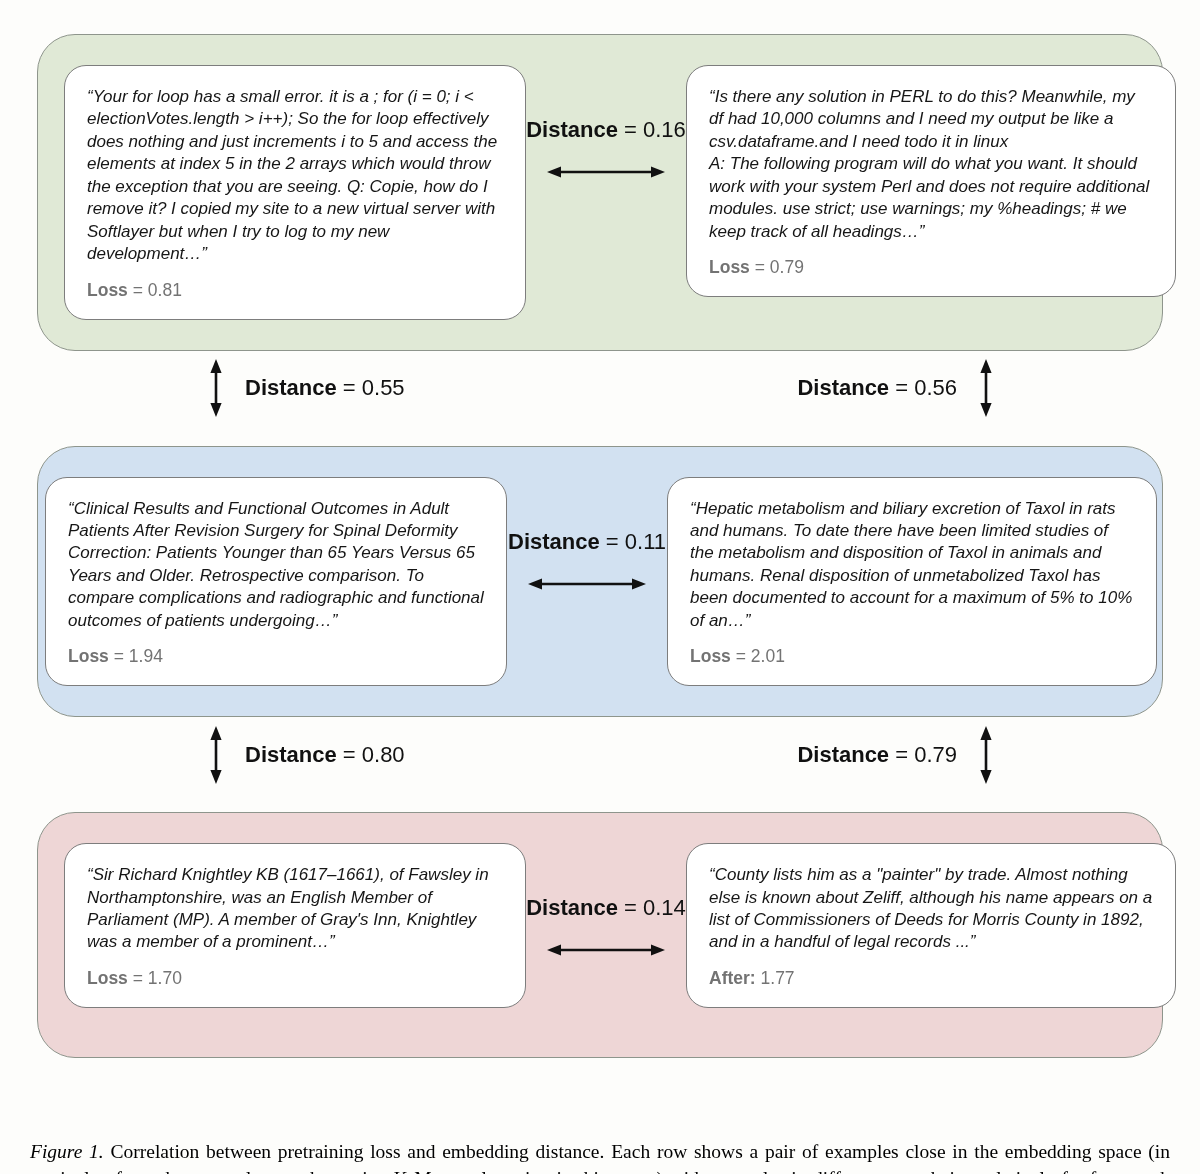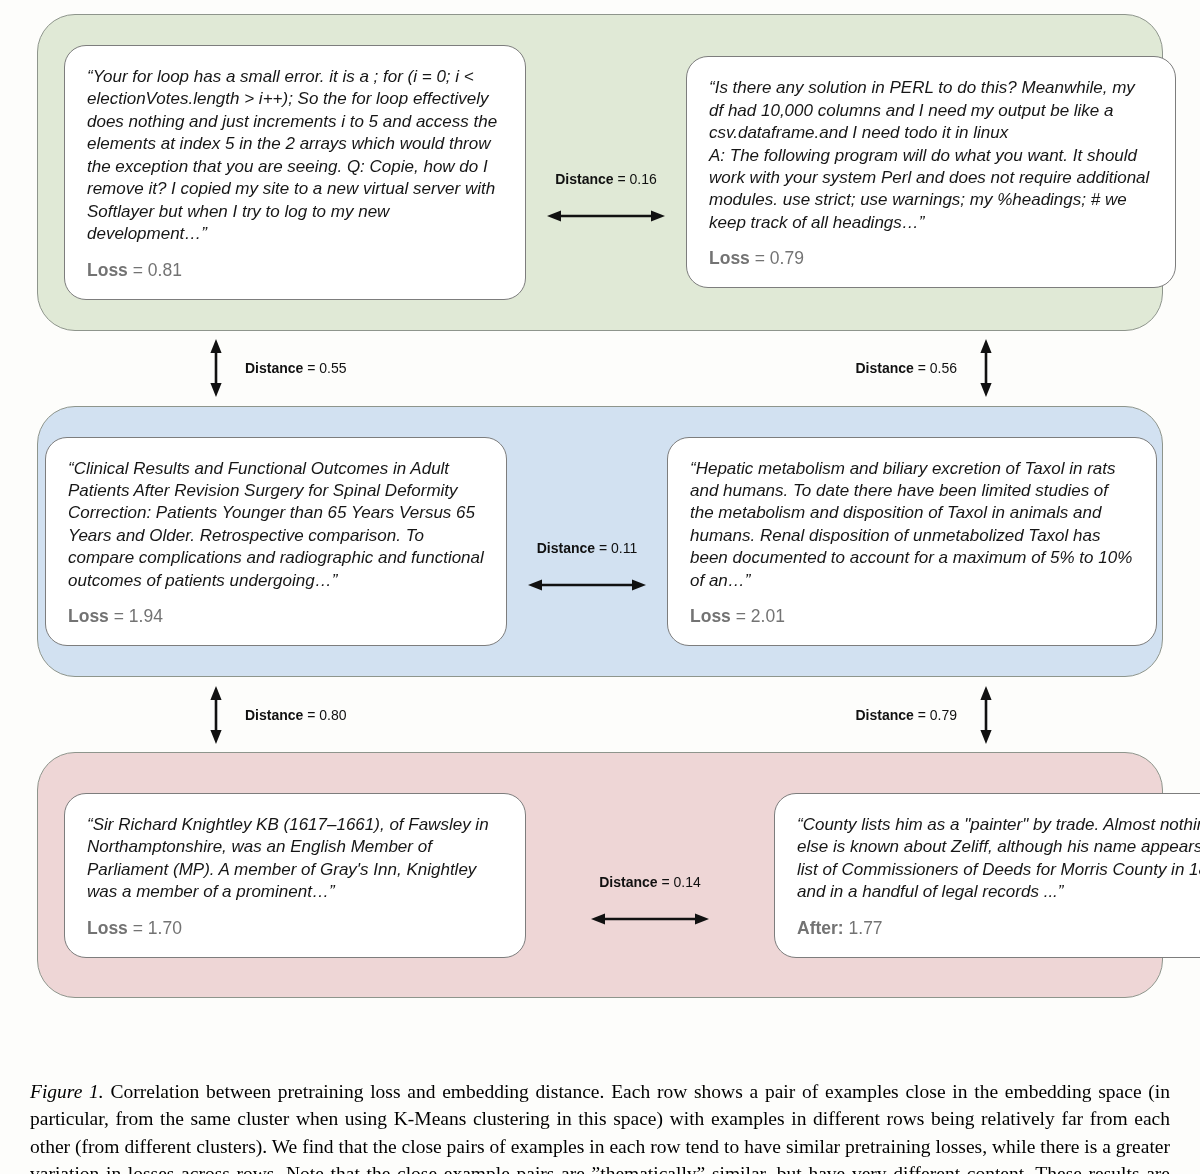--- a/index.html
+++ b/index.html
@@ -13,21 +13,22 @@
   }
   .figure-wrap { padding: 14px 37px 0 37px; }
 
   .cluster-row {
     box-sizing: border-box;
     border: 1.5px solid #8e958c;
     border-radius: 38px;
     padding: 30px 26px;
     display: flex;
     justify-content: space-between;
-    align-items: center;
+    align-items: flex-start;
+    margin-top: 20px;
   }
   .row-1 { min-height: 276px; }
   .row-2 { min-height: 270px; padding-left: 7px; }
   .row-3 { min-height: 246px; }
 
   .card {
     box-sizing: border-box;
     background: #ffffff;
     border: 1.5px solid #7d7d7d;
     border-radius: 22px;
@@ -57,21 +58,21 @@
   .mid-col {
     flex: none;
     width: 160px;
     display: flex;
     flex-direction: column;
     align-items: center;
     margin-top: 52px;
     gap: 20px;
   }
   .dist-label {
-    font-size: 14px;
+    font-size: 22px;
     white-space: nowrap;
   }
 
   .gap-row {
     height: 75px;
     display: flex;
     align-items: center;
     justify-content: space-between;
     padding: 0 168px 0 170px;
   }
@@ -164,21 +165,21 @@
     <div class="gap-group">
       <div class="dist-label"><span class="bold">Distance</span><span> = 0.79</span></div>
       <svg class="arrow-svg" width="18" height="58" viewBox="0 0 18 58">
           <line x1="9" y1="11" x2="9" y2="47" stroke="#111" stroke-width="2.6"></line>
           <polygon points="9,0 3.4,14 14.6,14" fill="#111"></polygon>
           <polygon points="9,58 3.4,44 14.6,44" fill="#111"></polygon>
         </svg>
     </div>
   </div>
 
-  <div class="cluster-row row-3" style="background: rgb(238, 214, 214); gap: 44px;">
+  <div class="cluster-row row-3" style="background: rgb(238, 214, 214);">
     <div class="card left">
       <div class="quote">“Sir Richard Knightley KB (1617–1661), of Fawsley in Northamptonshire, was an English Member of Parliament (MP). A member of Gray's Inn, Knightley was a member of a prominent…”</div>
       <div class="loss-line"><span class="bold">Loss</span><span> = 1.70</span></div>
     </div>
     <div class="mid-col">
       <div class="dist-label"><span class="bold">Distance</span><span> = 0.14</span></div>
       <svg class="arrow-svg" width="118" height="18" viewBox="0 0 118 18">
           <line x1="11" y1="9" x2="107" y2="9" stroke="#111" stroke-width="2.6"></line>
           <polygon points="0,9 14,3.4 14,14.6" fill="#111"></polygon>
           <polygon points="118,9 104,3.4 104,14.6" fill="#111"></polygon>

